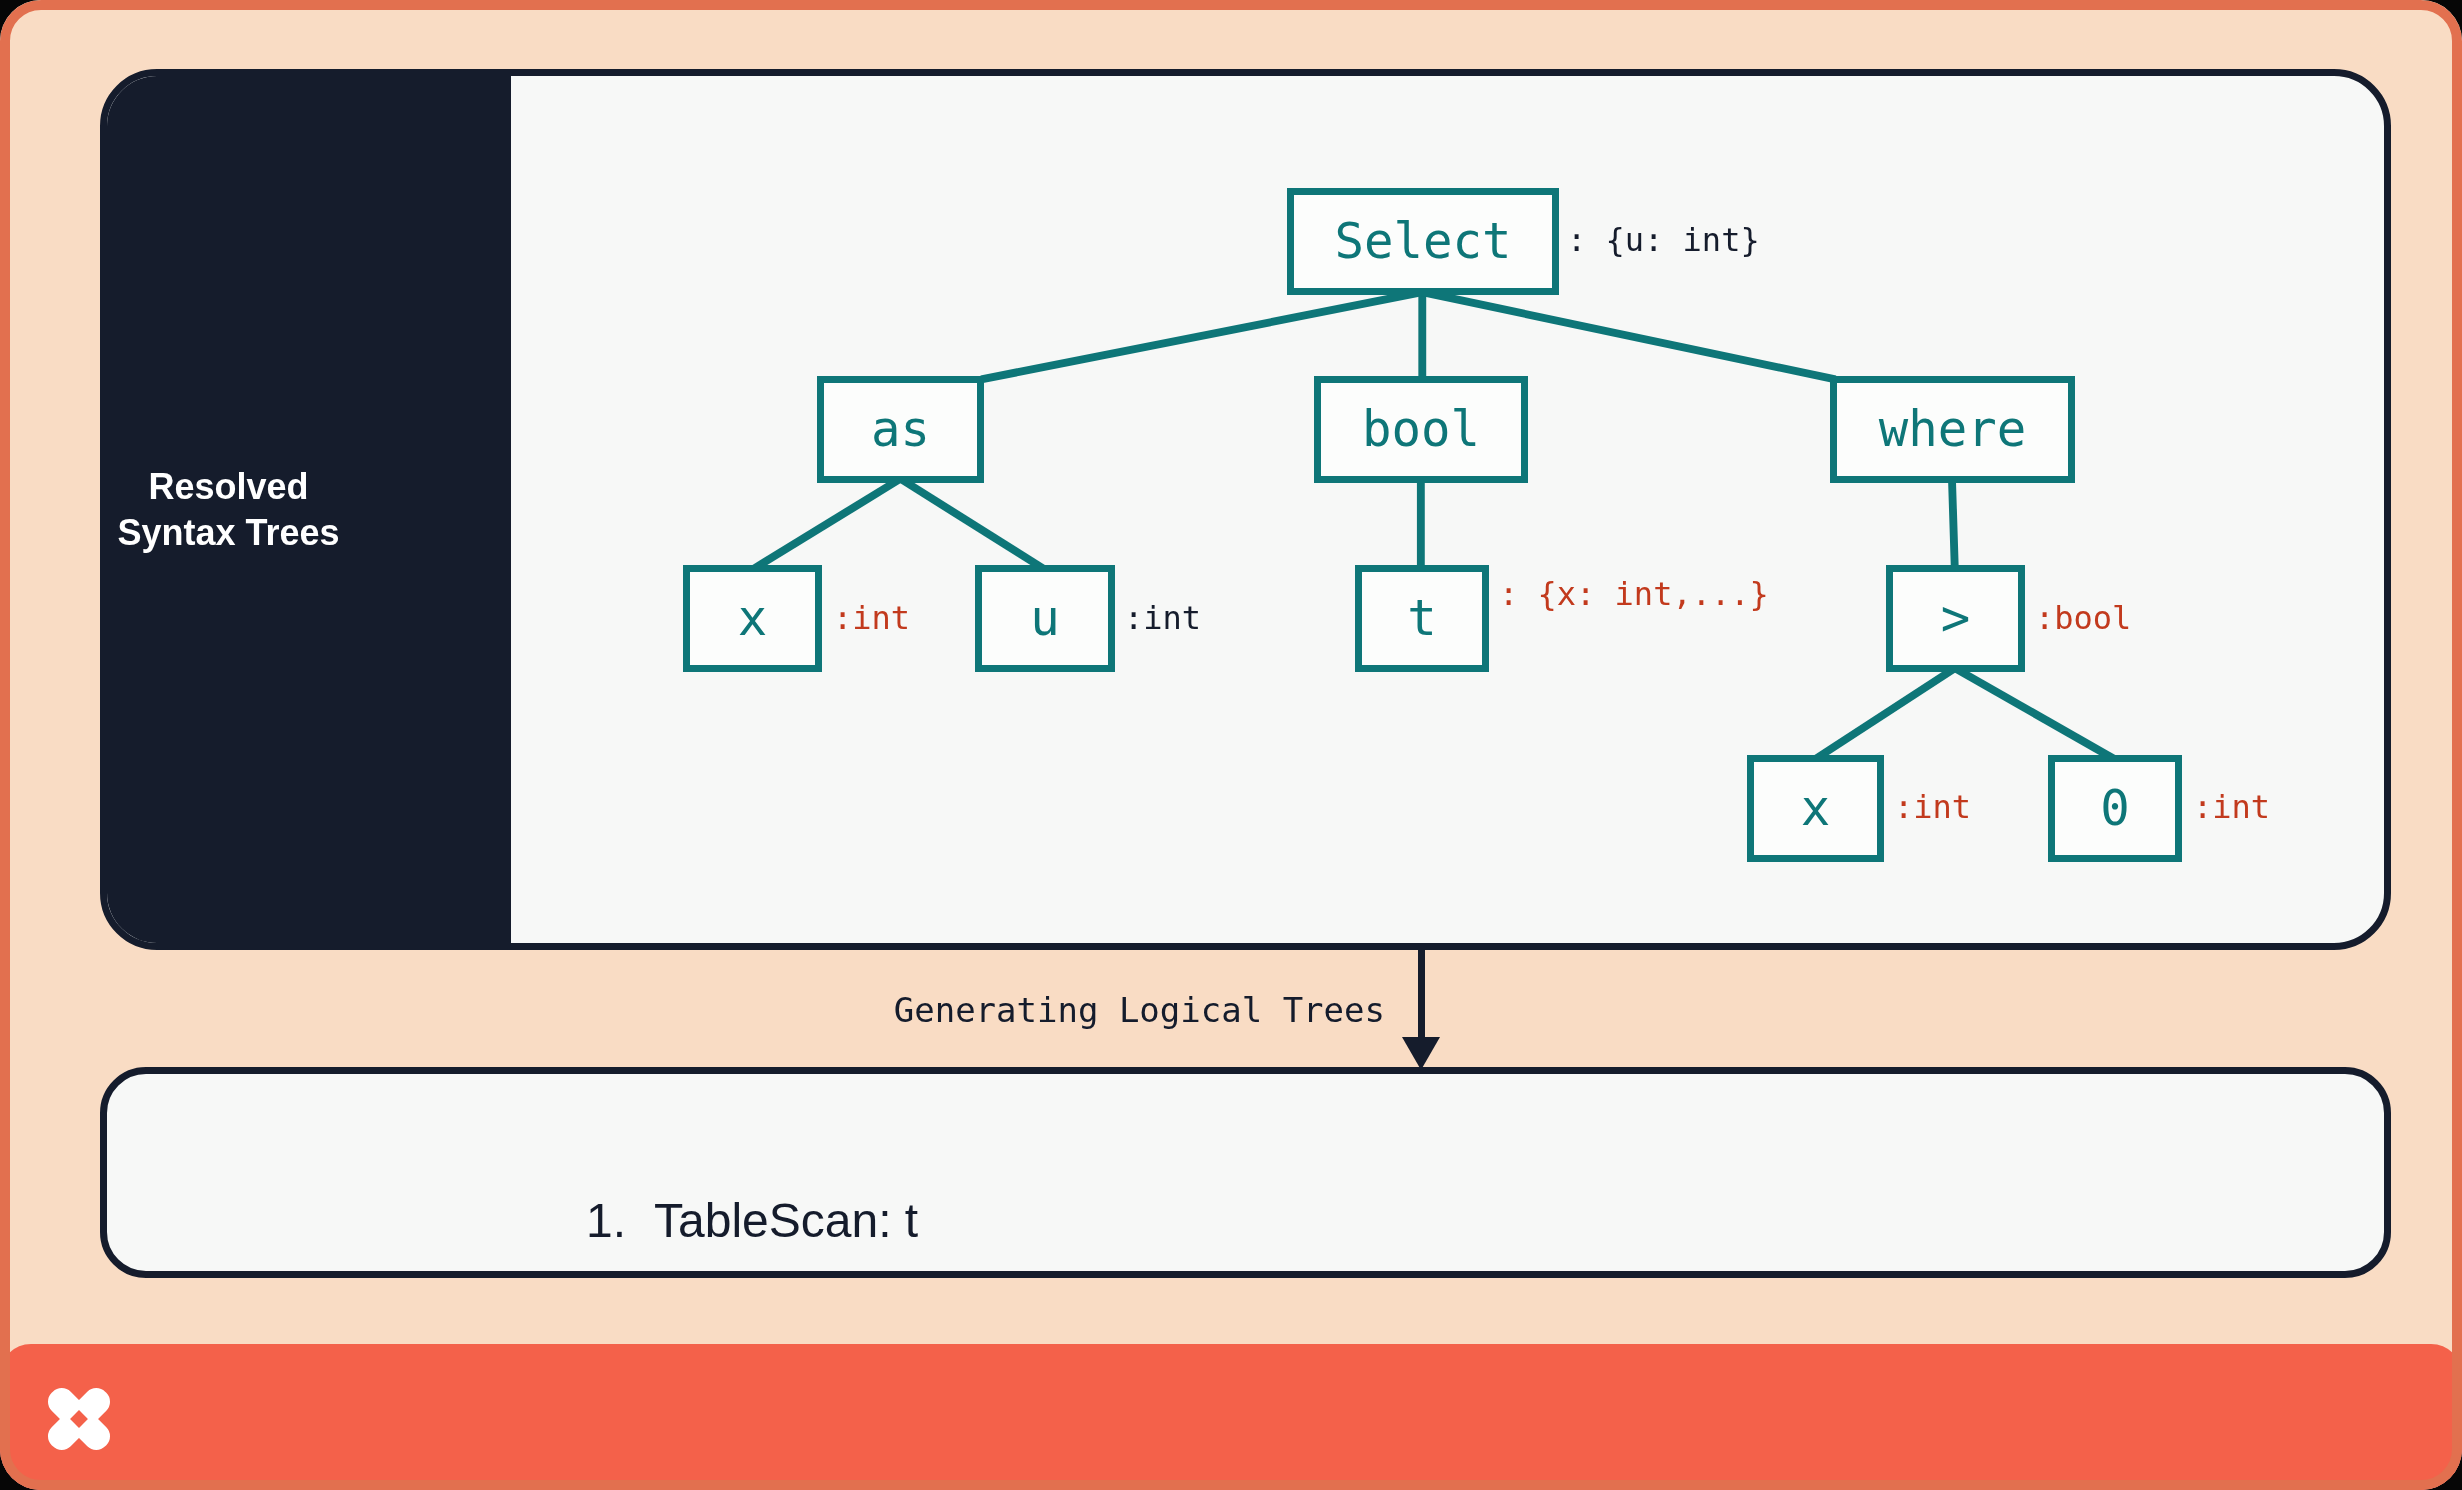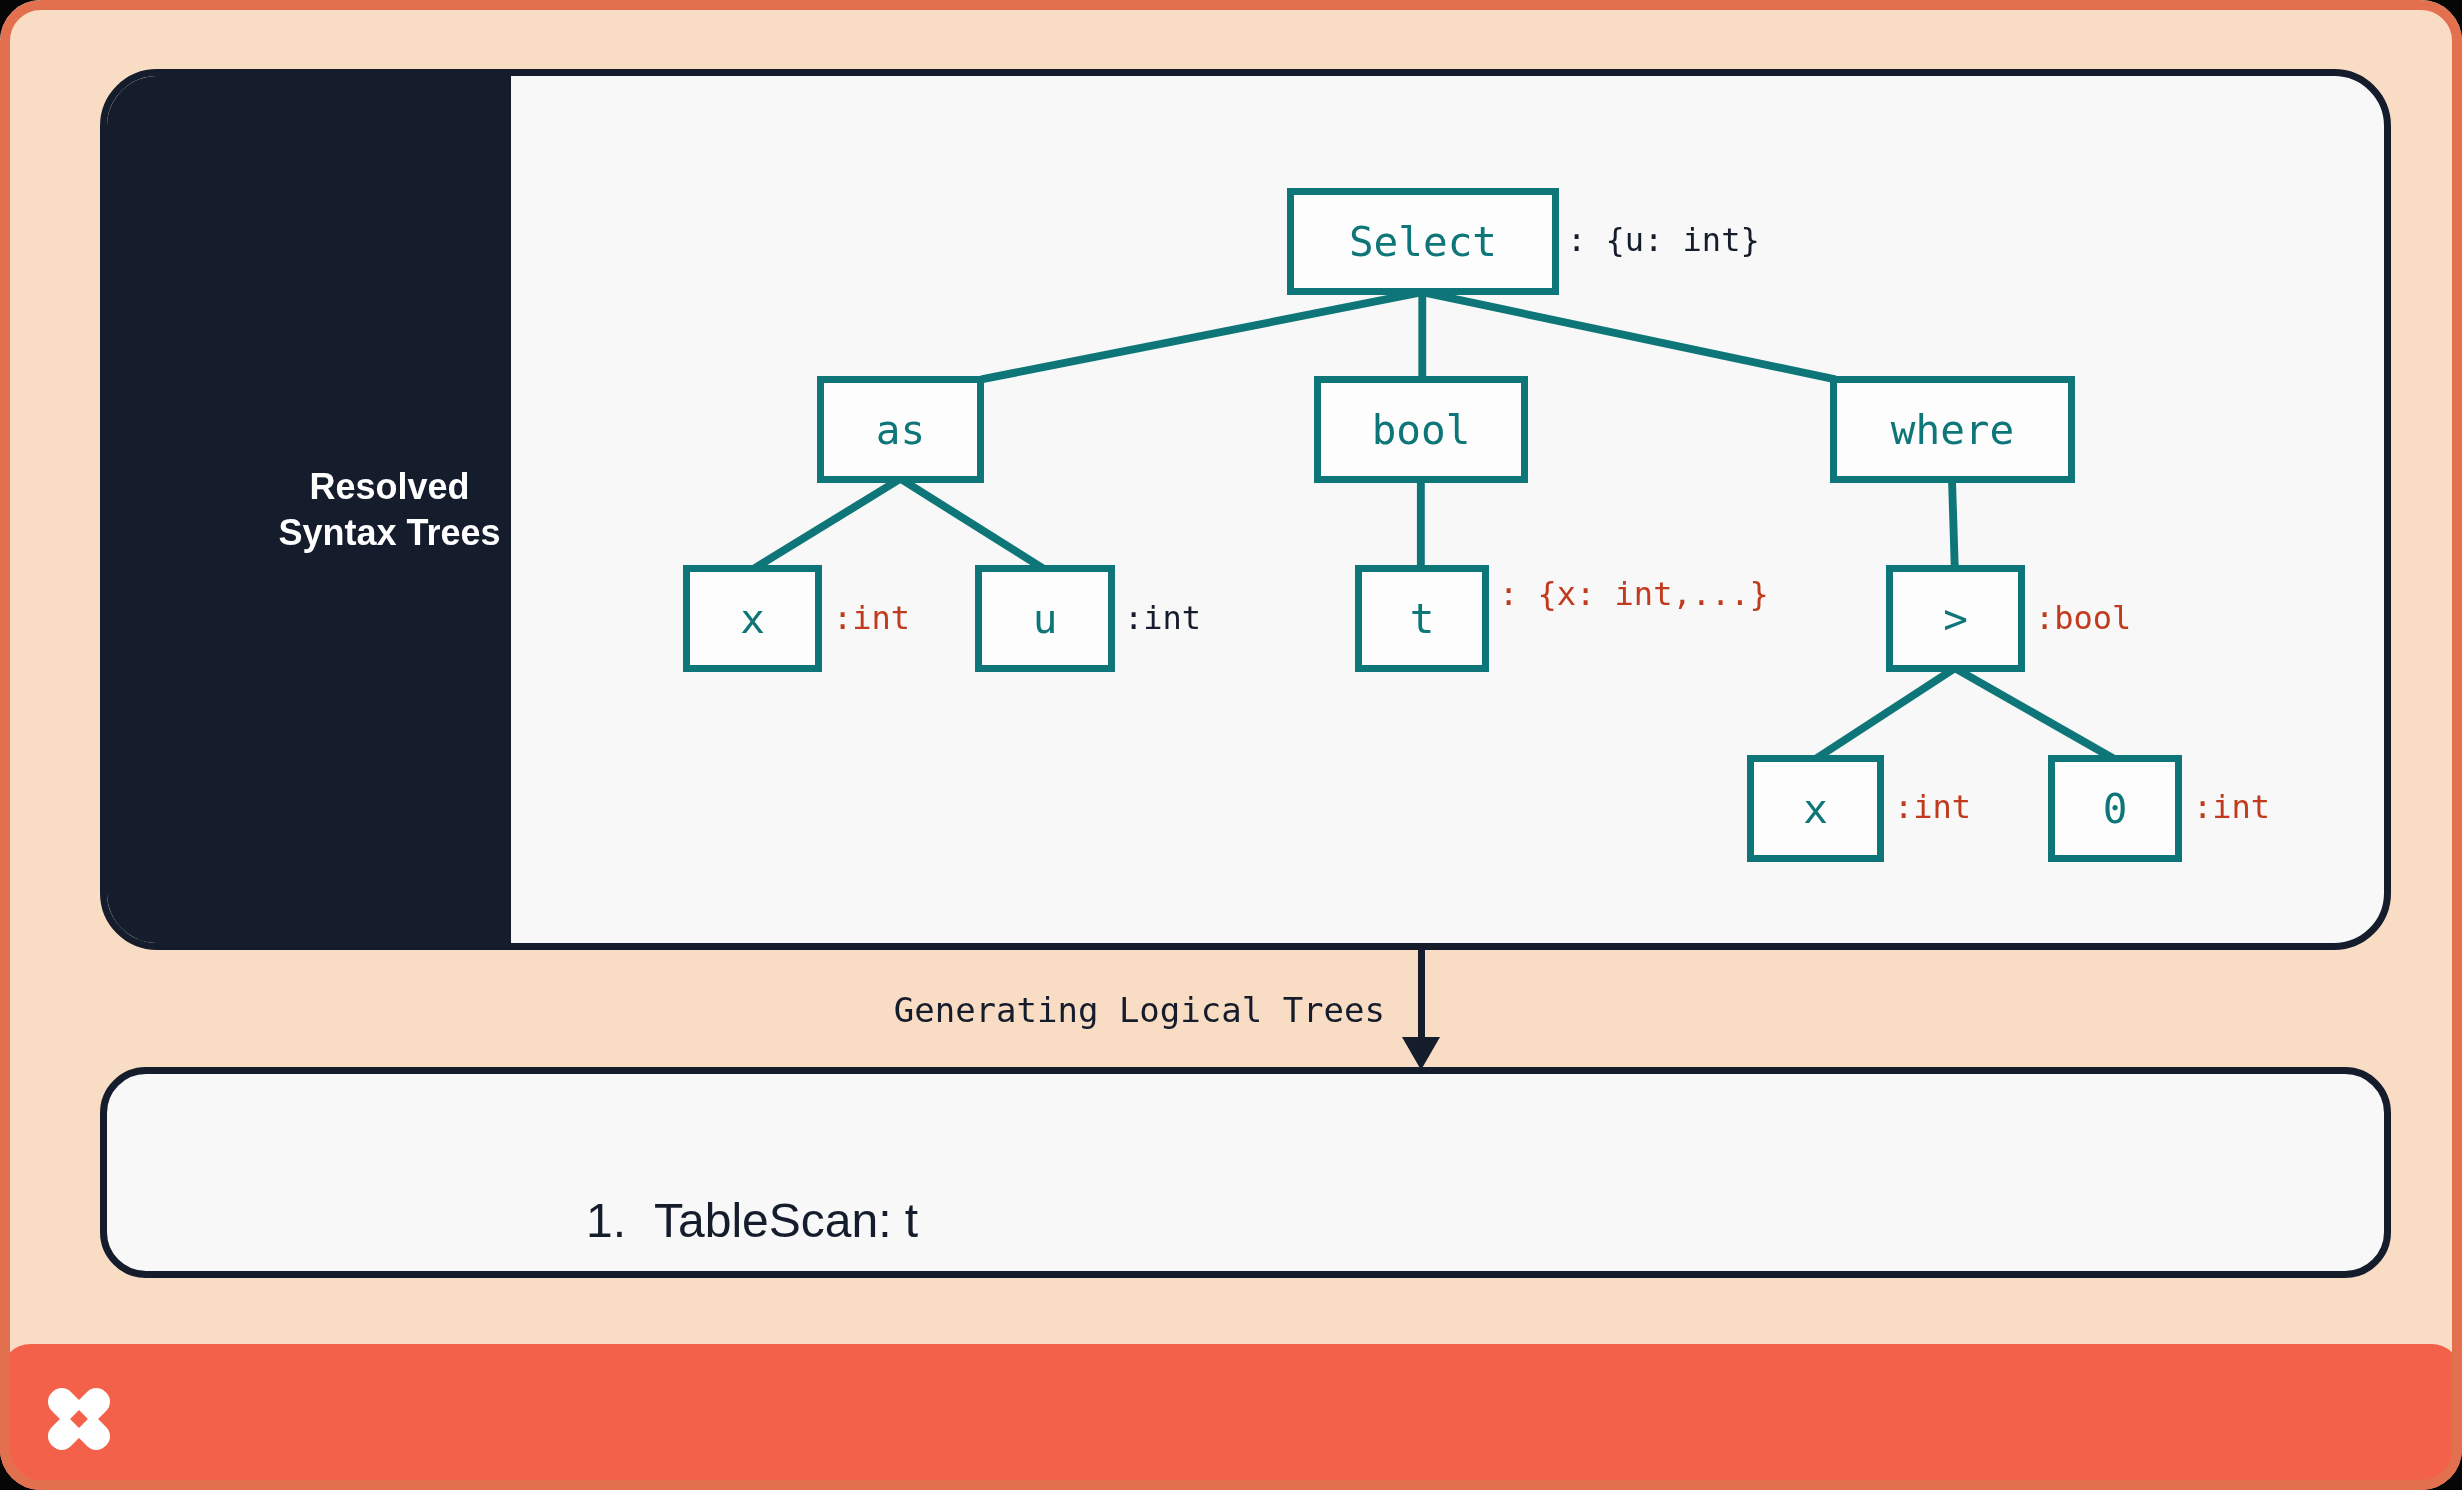--- a/index.html
+++ b/index.html
@@ -9,29 +9,29 @@
   }
   .frame{position:absolute;inset:0;border-radius:41px;background:#f9dcc4;overflow:hidden;}
   .frame-border{position:absolute;inset:0;border-radius:41px;border:10px solid #e2704f;
     box-sizing:border-box;pointer-events:none;z-index:60;}
 
   
   .panel-top{position:absolute;left:100px;top:69px;width:2291px;height:881px;
     background:#f7f8f7;border:7.1px solid #151c2c;border-radius:57px;
     box-sizing:border-box;overflow:hidden;}
   .dark-seg{position:absolute;left:0;top:0;bottom:0;width:404px;background:#151c2c;
-    display:flex;align-items:center;justify-content:flex-end;}
+    display:flex;align-items:center;justify-content:flex-start;}
   .side-title{color:#ffffff;font-weight:bold;font-size:36px;line-height:46px;
     text-align:center;width:243px;}
 
   svg.edges{position:absolute;left:0;top:0;width:2276px;height:867px;}
 
   .node{position:absolute;border:7.9px solid #0e7678;background:#fcfdfc;
     box-sizing:border-box;display:flex;align-items:center;justify-content:center;
-    font-family:"DejaVu Sans Mono",monospace;font-size:41px;color:#0e7678;}
+    font-family:"DejaVu Sans Mono",monospace;font-size:49px;color:#0e7678;}
   .n-select{left:1180px;top:112px;width:272px;height:107px;}
   .n-as    {left:710px; top:300px;width:167px;height:107px;}
   .n-from  {left:1207px;top:300px;width:214px;height:107px;}
   .n-where {left:1723px;top:300px;width:245px;height:107px;}
   .n-x1    {left:576px; top:489px;width:139px;height:107px;}
   .n-u     {left:868px;top:489px;width:140px;height:107px;}
   .n-t     {left:1248px;top:489px;width:134px;height:107px;}
   .n-gt    {left:1779px;top:489px;width:139px;height:107px;}
   .n-x2    {left:1640px;top:679px;width:137px;height:107px;}
   .n-zero  {left:1941px;top:679px;width:134px;height:107px;}

